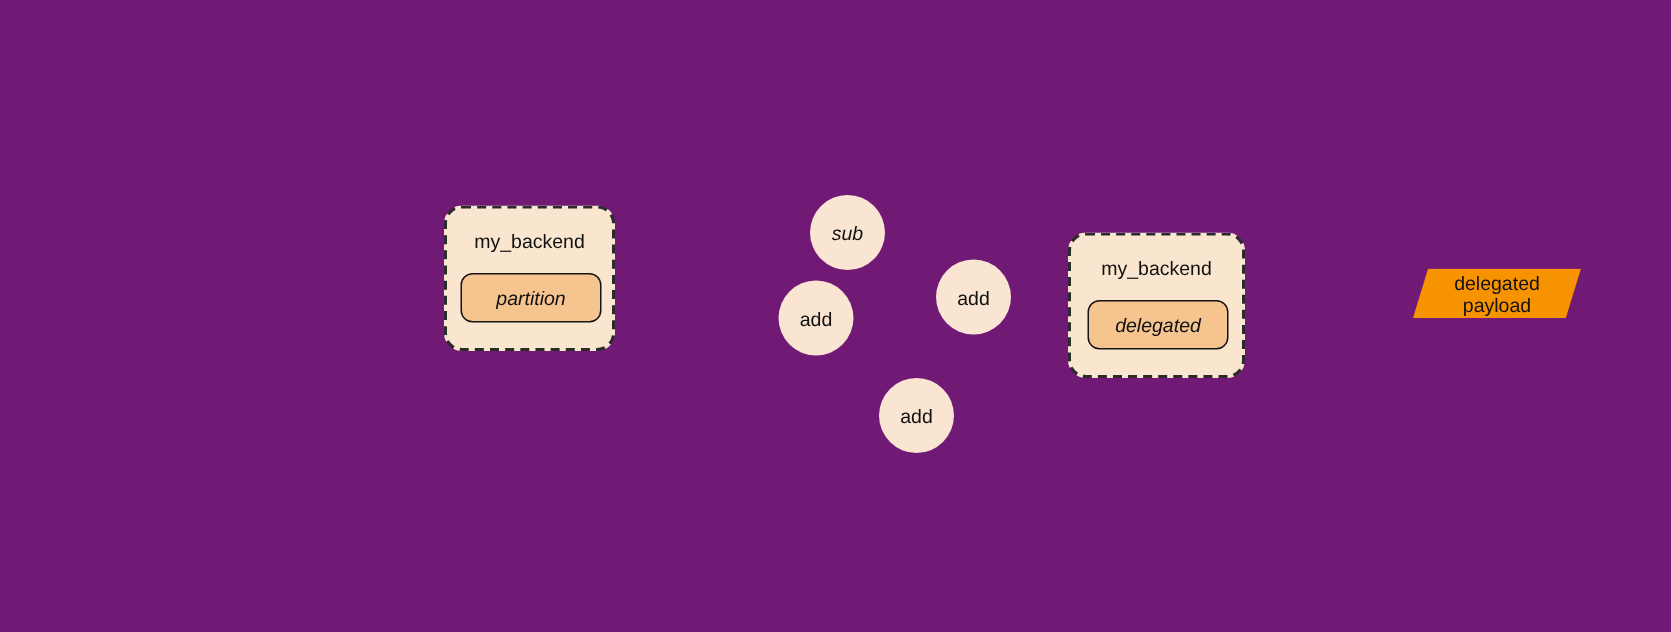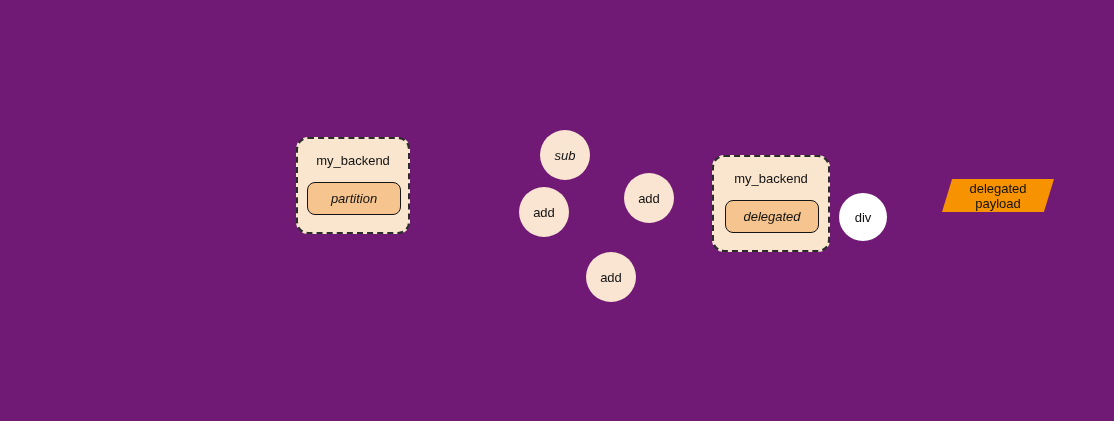--- a/index.html
+++ b/index.html
@@ -91,20 +91,19 @@
 
   <div class="op-circle" id="op-add2">add</div>
 
   <div class="op-circle" id="op-add3">add</div>
 
   <div class="group-box" id="backend-group-2">
     <div class="group-title">my_backend</div>
     <div class="inner-node" id="preprocess-node">delegated</div>
   </div>
 
-  <div class="op-circle" id="op-div">div</div>
 
   <div id="payload">
     <span>delegated</span>
     <span>payload</span>
   </div>
 
 </div>
 
 </body></html>

